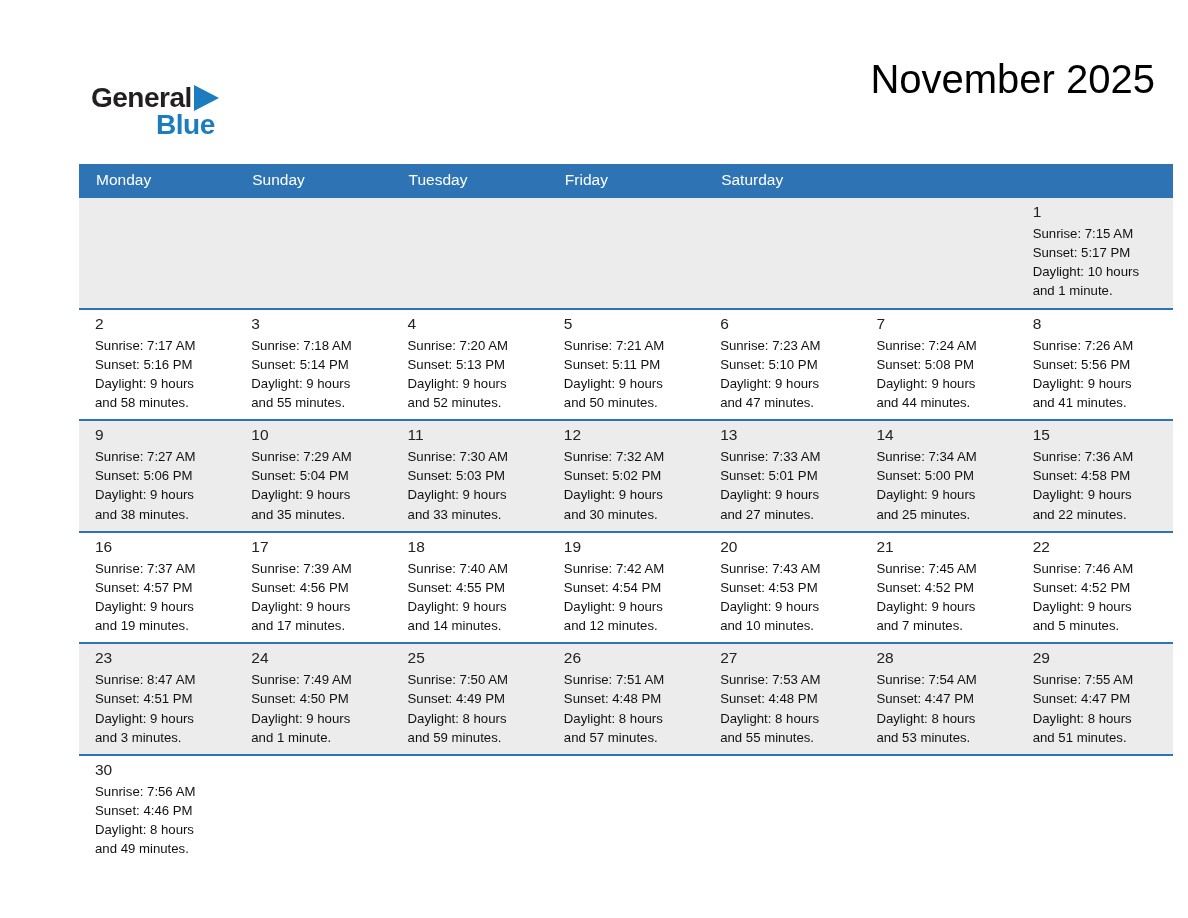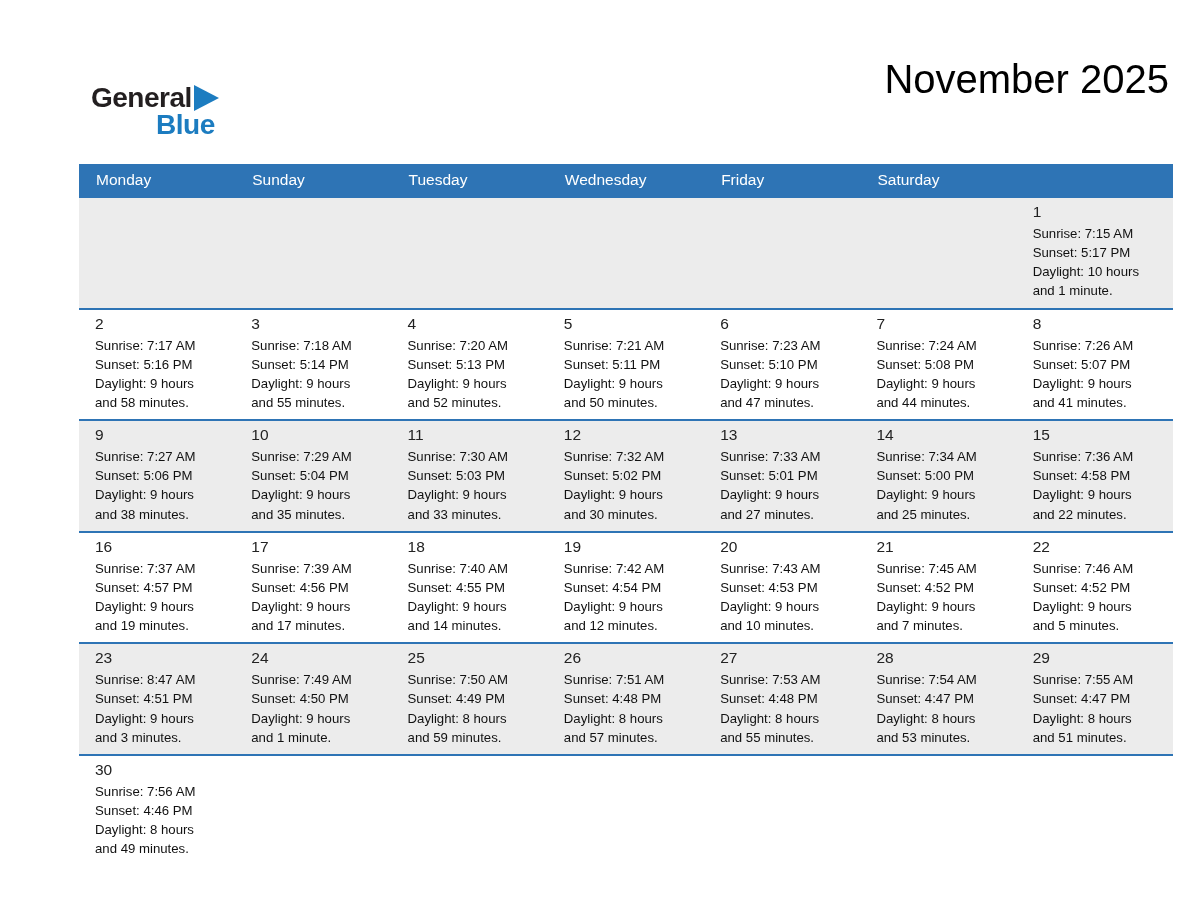--- a/index.html
+++ b/index.html
@@ -52,21 +52,21 @@
     font-size: 28px;
     font-weight: bold;
     letter-spacing: -0.5px;
     color: var(--logo-blue, #1C7CC0);
     text-align: right;
     padding-right: 4px;
     margin-top: -2px;
   }
   .titles {
     position: absolute;
-    right: 4px;
+    right: 18px;
     top: 50px;
     text-align: center;
   }
   .month-title {
     font-size: 40px;
     font-weight: 400;
     color: #000;
   }
   .location-subtitle {
     font-size: 21px;
@@ -127,21 +127,20 @@
     <div class="titles">
       <div class="month-title">November 2025</div>
     </div>
   </header>
 
   <div class="calendar">
     <div class="weekday-row" id="weekday-row">
         <div class="weekday-cell">Monday</div>
         <div class="weekday-cell">Sunday</div>
         <div class="weekday-cell">Tuesday</div>
-        <div class="weekday-cell">Wednesday</div>
         <div class="weekday-cell">Friday</div>
         <div class="weekday-cell">Saturday</div>
       </div>
     <div id="weeks">
         <div class="week shaded">
           <div class="cell"></div>
           <div class="cell"></div>
           <div class="cell"></div>
           <div class="cell"></div>
           <div class="cell"></div>
@@ -193,21 +192,21 @@
           <div class="cell">
             <div class="day-num">7</div>
             <div class="day-line">Sunrise: 7:24 AM</div>
             <div class="day-line">Sunset: 5:08 PM</div>
             <div class="day-line">Daylight: 9 hours</div>
             <div class="day-line">and 44 minutes.</div>
           </div>
           <div class="cell">
             <div class="day-num">8</div>
             <div class="day-line">Sunrise: 7:26 AM</div>
-            <div class="day-line">Sunset: 5:07 PM</div>
+            <div class="day-line">Sunset: 5:56 PM</div>
             <div class="day-line">Daylight: 9 hours</div>
             <div class="day-line">and 41 minutes.</div>
           </div>
         </div>
         <div class="week shaded">
           <div class="cell">
             <div class="day-num">9</div>
             <div class="day-line">Sunrise: 7:27 AM</div>
             <div class="day-line">Sunset: 5:06 PM</div>
             <div class="day-line">Daylight: 9 hours</div>

